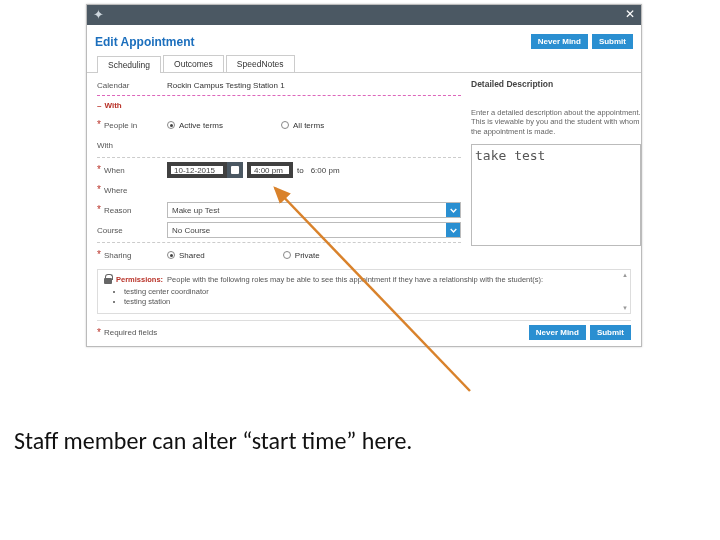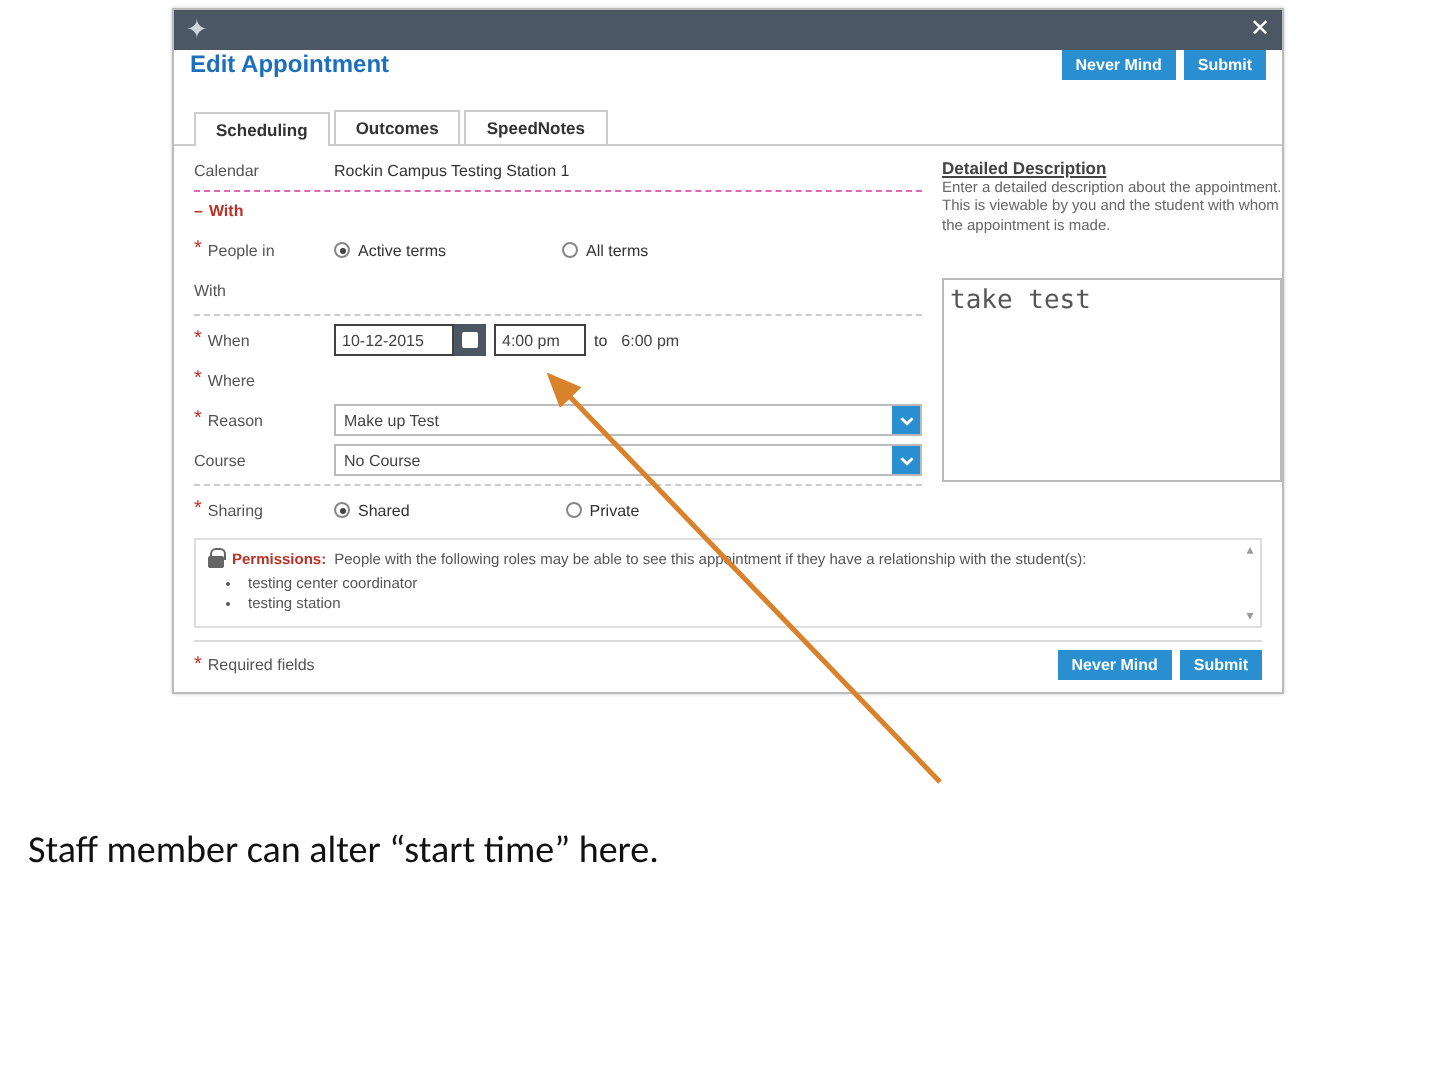--- a/index.html
+++ b/index.html
@@ -22,37 +22,37 @@
   .titlebar .star {
     position: absolute; left: 6px; top: 2px;
     color: #cdd6dd; font-size: 13px;
   }
   .titlebar .close {
     position: absolute; right: 6px; top: 2px;
     color: #fff; font-size: 12px; cursor: pointer;
   }
   .hdr {
     height: 24px; background: #fff;
-    display: flex; align-items: flex-start; justify-content: space-between;
+    display: flex; align-items: flex-end; justify-content: space-between;
     padding: 0 8px;
   }
   .hdr h2 { color: #1c6fbd; font-size: 12px; font-weight: bold; }
   .hdr .btns, .footer-btns { display: flex; gap: 4px; }
   .btn {
     background: #2a8fd1; color: #fff; border: none;
     padding: 3px 7px; font-size: 8px; font-weight: bold;
     cursor: pointer;
   }
   .tabs {
     display: flex; gap: 0;
     border-bottom: 1px solid #ccc; padding: 6px 10px 0 10px;
   }
   .tab {
     background: #fff; border: 1px solid #ccc; border-bottom: none;
-    padding: 3px 10px; font-size: 8.5px; font-weight: bold;
+    padding: 3px 10px; font-size: 8.5px; font-weight: normal;
     margin-right: 2px; cursor: pointer; color: #333;
   }
   .tab.active { background: #fff; position: relative; top: 1px; }
   .body { display: flex; padding: 2px 0 0 10px; gap: 10px; }
   .leftcol { flex: 1; min-width: 0; }
   .row {
     display: flex; align-items: center;
     min-height: 20px; padding: 2px 0;
   }
   .row .lbl {
@@ -68,21 +68,21 @@
   .radio.checked::after {
     content: ""; position: absolute; left: 1.5px; top: 1.5px;
     width: 3px; height: 3px; background: #444; border-radius: 50%;
   }
   .usericon {
     width: 8px; height: 8px; background: #777; border-radius: 2px 2px 3px 3px;
     display: inline-block;
   }
   .link { color: #1c6fbd; font-weight: bold; }
   .inp {
-    border: 1px solid #404040; background: #fff; height: 16px;
+    border: 4px solid #404040; background: #fff; height: 16px;
     padding: 0 3px; font-size: 8px; color: #444;
   }
   .date-w { display: flex; }
   .cal {
     width: 16px; height: 16px; background: #4b5863;
     border: 1px solid #4b5863; display: flex; align-items: center; justify-content: center;
   }
   .calico {
     width: 8px; height: 8px; background: #fff; border-radius: 1px;
   }
@@ -95,22 +95,22 @@
     width: 14px; height: 14px; background: #2a8fd1; display: flex;
     align-items: center; justify-content: center;
   }
   .caret svg { width: 7px; height: 7px; }
   .hr { border: none; border-top: 1px dashed #ccc; margin: 2px 0; }
   .dotrow { border-top: 1px dashed #d6b; }
   .accent-row .lbl span.txt { color: #b93228; font-weight: bold; }
   .rightcol {
     width: 170px; padding-top: 4px;
   }
-  .rtitle { font-weight: bold; font-size: 8.5px; color: #444; margin-bottom: 0; text-decoration: underline; }
-  .rtext { font-size: 7.5px; color: #666; line-height: 1.25; margin-bottom: 22px; }
+  .rtitle { font-weight: bold; font-size: 8.5px; color: #444; margin-bottom: 19px; }
+  .rtext { font-size: 7.5px; color: #666; line-height: 1.25; margin-bottom: 8px; }
   .txtarea {
     width: 100%; height: 102px; border: 1px solid #bbb; background: #fff;
     padding: 3px; font-size: 13px; color: #555; resize: none;
   }
   .permbox {
     margin: 4px 10px 6px 10px;
     border: 1px solid #ddd; padding: 4px 6px 6px 6px;
     font-size: 7.5px; color: #555;
     position: relative;
   }
@@ -134,23 +134,23 @@
   }
   .footnote { font-size: 8px; color: #555; display:flex; align-items:center; gap:3px;}
   
   .arrow {
     position: absolute;
     left: 270px; top: 183px;
     width: 230px; height: 210px;
     pointer-events: none;
   }
   .caption {
-    position: absolute; left: 14px; top: 414px;
+    position: absolute; left: 14px; top: 426px;
     font-family: "Segoe UI", Calibri, Arial, sans-serif;
-    font-size: 19px; color: #111;
+    font-size: 24px; color: #111;
   }
 </style>
 </head>
 <body>
 
 <div class="window">
   <div class="titlebar">
     <span class="star">✦</span>
     <span class="close">✕</span>
   </div>

